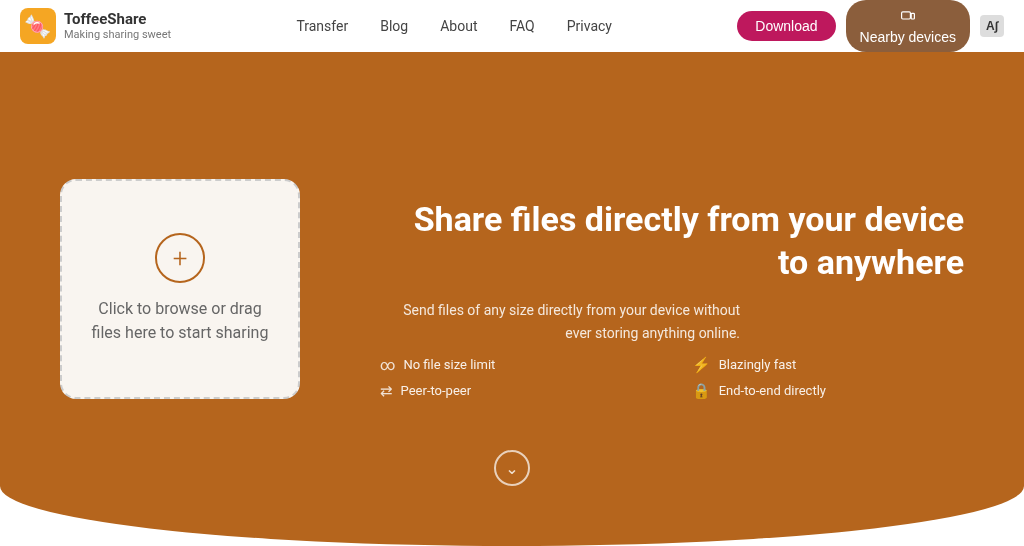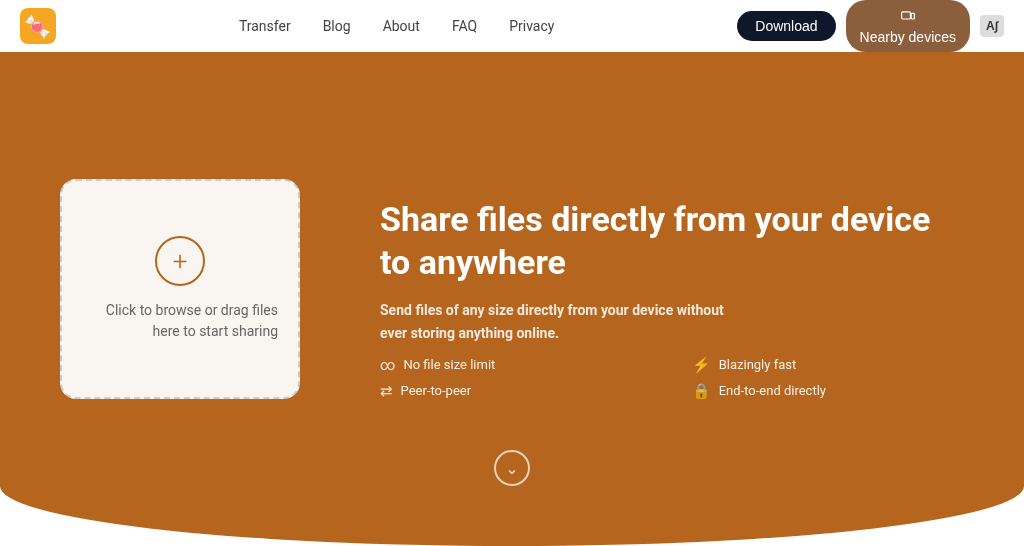--- a/index.html
+++ b/index.html
@@ -57,21 +57,21 @@
       color: #444;
       text-decoration: none;
       cursor: pointer;
     }
     .nav-actions {
       display: flex;
       align-items: center;
       gap: 10px;
     }
     .btn-download {
-      background: #0f172a;
+      background: #be185d;
       color: #fff;
       border: none;
       border-radius: 20px;
       padding: 7px 18px;
       font-size: 14px;
       font-weight: 500;
       cursor: pointer;
     }
     .btn-nearby {
       background: #8B5E3C;
@@ -139,44 +139,44 @@
       border: 2px solid #B5651D;
       display: flex;
       align-items: center;
       justify-content: center;
       color: #B5651D;
       font-size: 26px;
       font-weight: 300;
       flex-shrink: 0;
     }
     .dropzone-text {
-      font-size: 14px;
+      font-size: 16px;
       color: #666;
-      text-align: right;
+      text-align: center;
       line-height: 1.5;
     }
 
     
     .hero-content {
       color: #fff;
       flex: 1;
+      text-align: right;
     }
     .hero-headline {
       font-size: 34px;
       font-weight: 700;
       line-height: 1.25;
       margin-bottom: 16px;
     }
     .hero-sub {
       font-size: 14px;
       color: rgba(255,255,255,0.85);
       line-height: 1.6;
       margin-bottom: 12px;
       max-width: 360px;
-      font-weight: bold;
     }
     .features-grid {
       display: grid;
       grid-template-columns: 1fr 1fr;
       gap: 8px 40px;
     }
     .feature-item {
       display: flex;
       align-items: center;
       gap: 8px;
@@ -210,20 +210,24 @@
 <body>
 
 <nav class="navbar">
   <div class="logo-area">
 
     <div class="logo-icon">
       <svg viewBox="0 0 36 36" width="36" height="36">
         <rect width="36" height="36" rx="8" fill="#f5a623"></rect>
         <text x="4" y="26" font-size="22">🍬</text>
       </svg>
+    </div>
+    <div class="logo-text-block">
+      <span class="logo-title">ToffeeShare</span>
+      <span class="logo-subtitle">Making sharing sweet</span>
     </div>
   </div>
 
   <div class="nav-links">
     <a class="nav-link">Transfer</a>
     <a class="nav-link">Blog</a>
     <a class="nav-link">About</a>
     <a class="nav-link">FAQ</a>
     <a class="nav-link">Privacy</a>
   </div>

